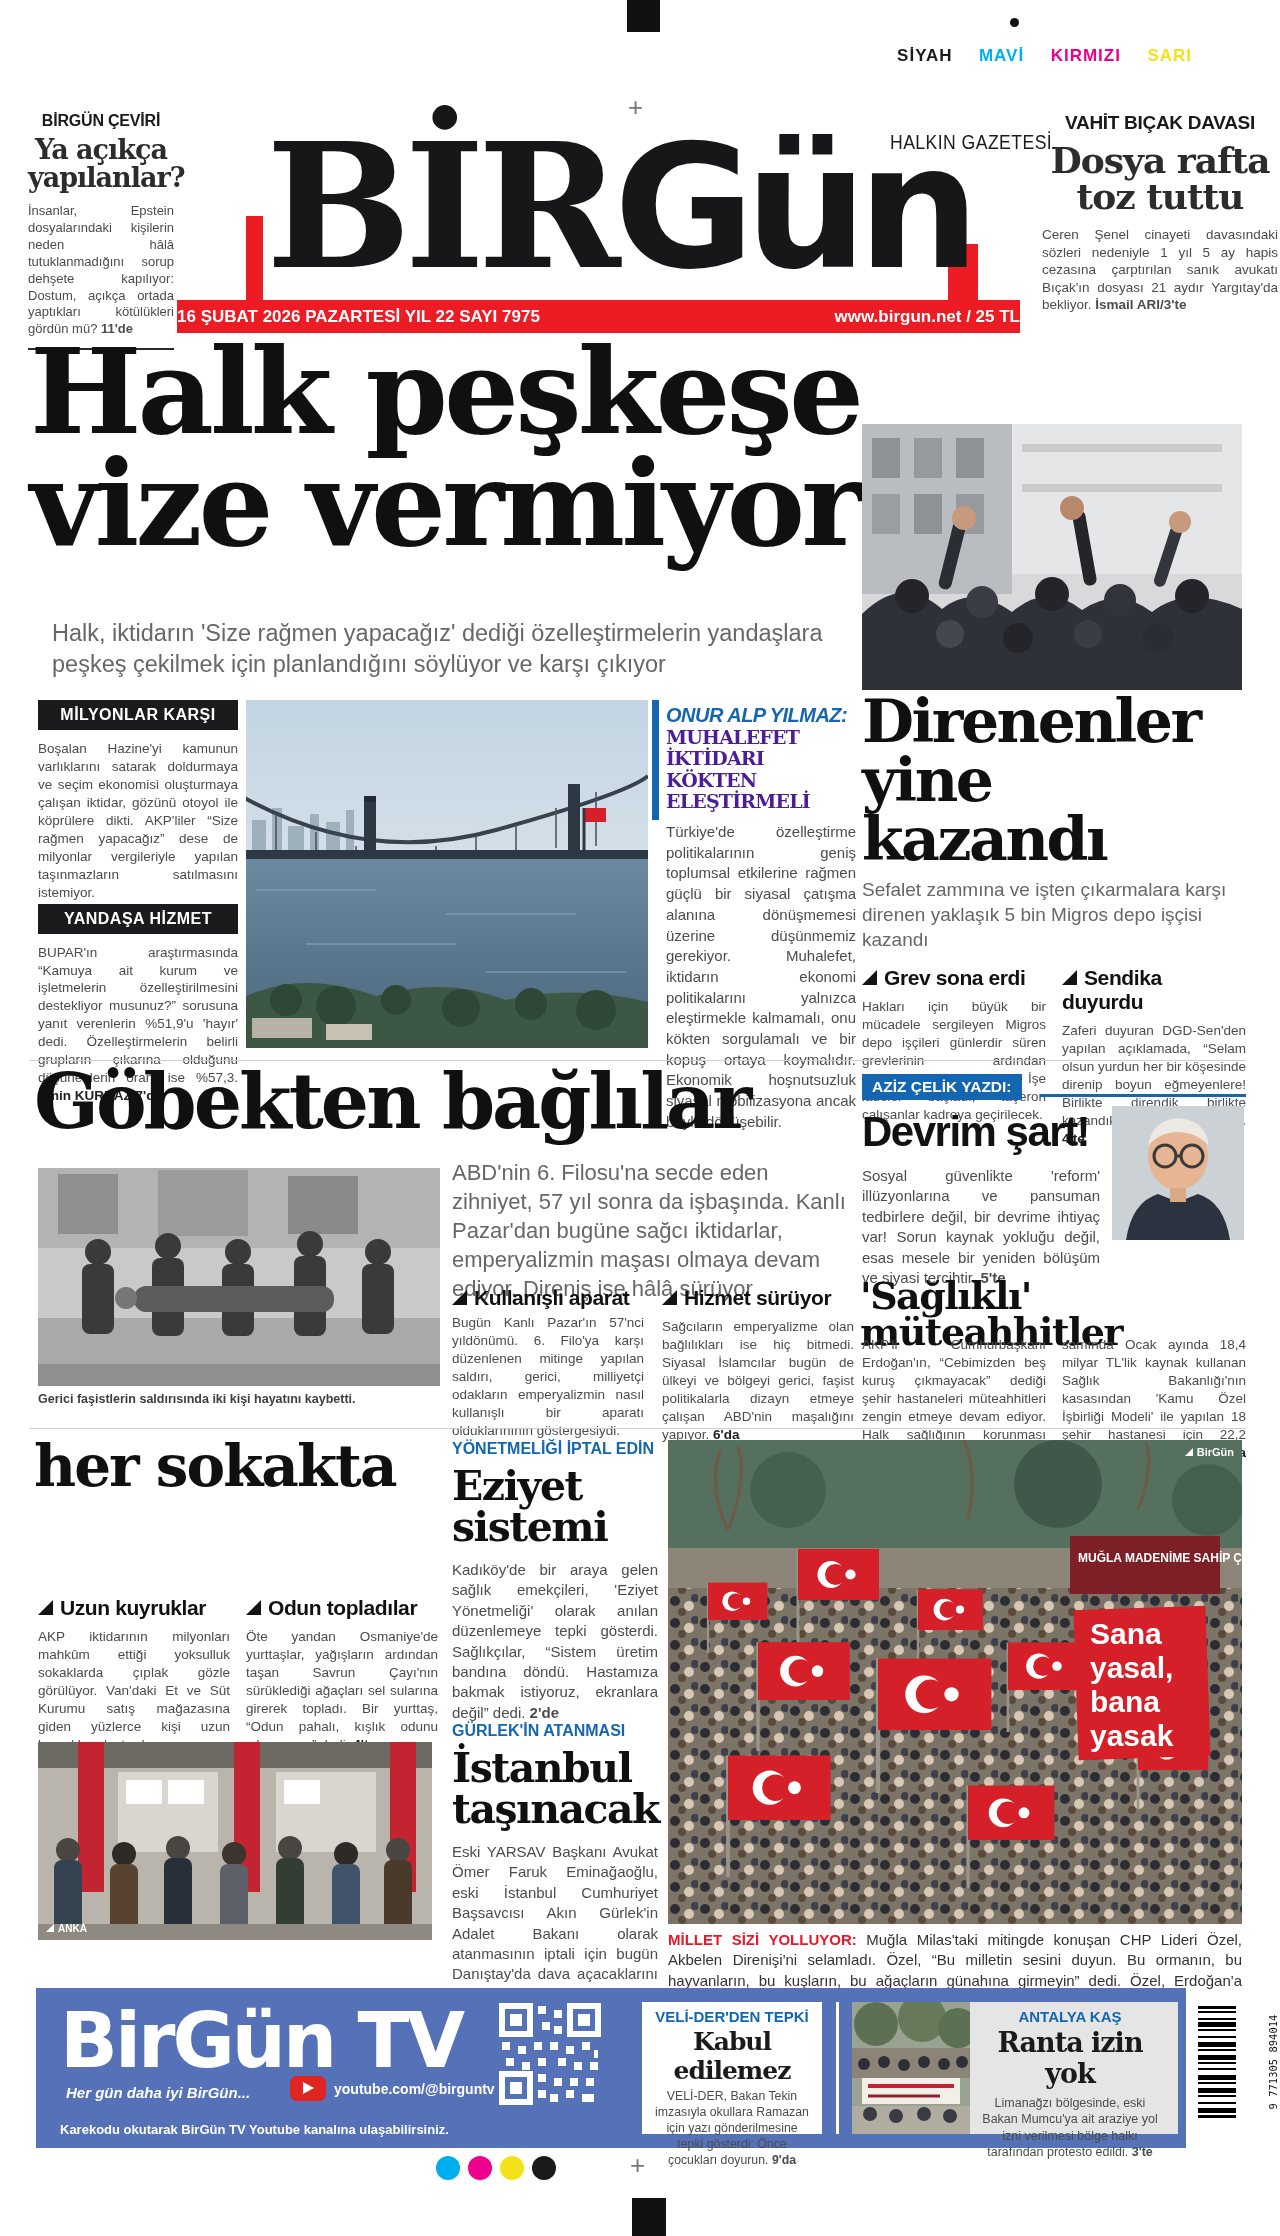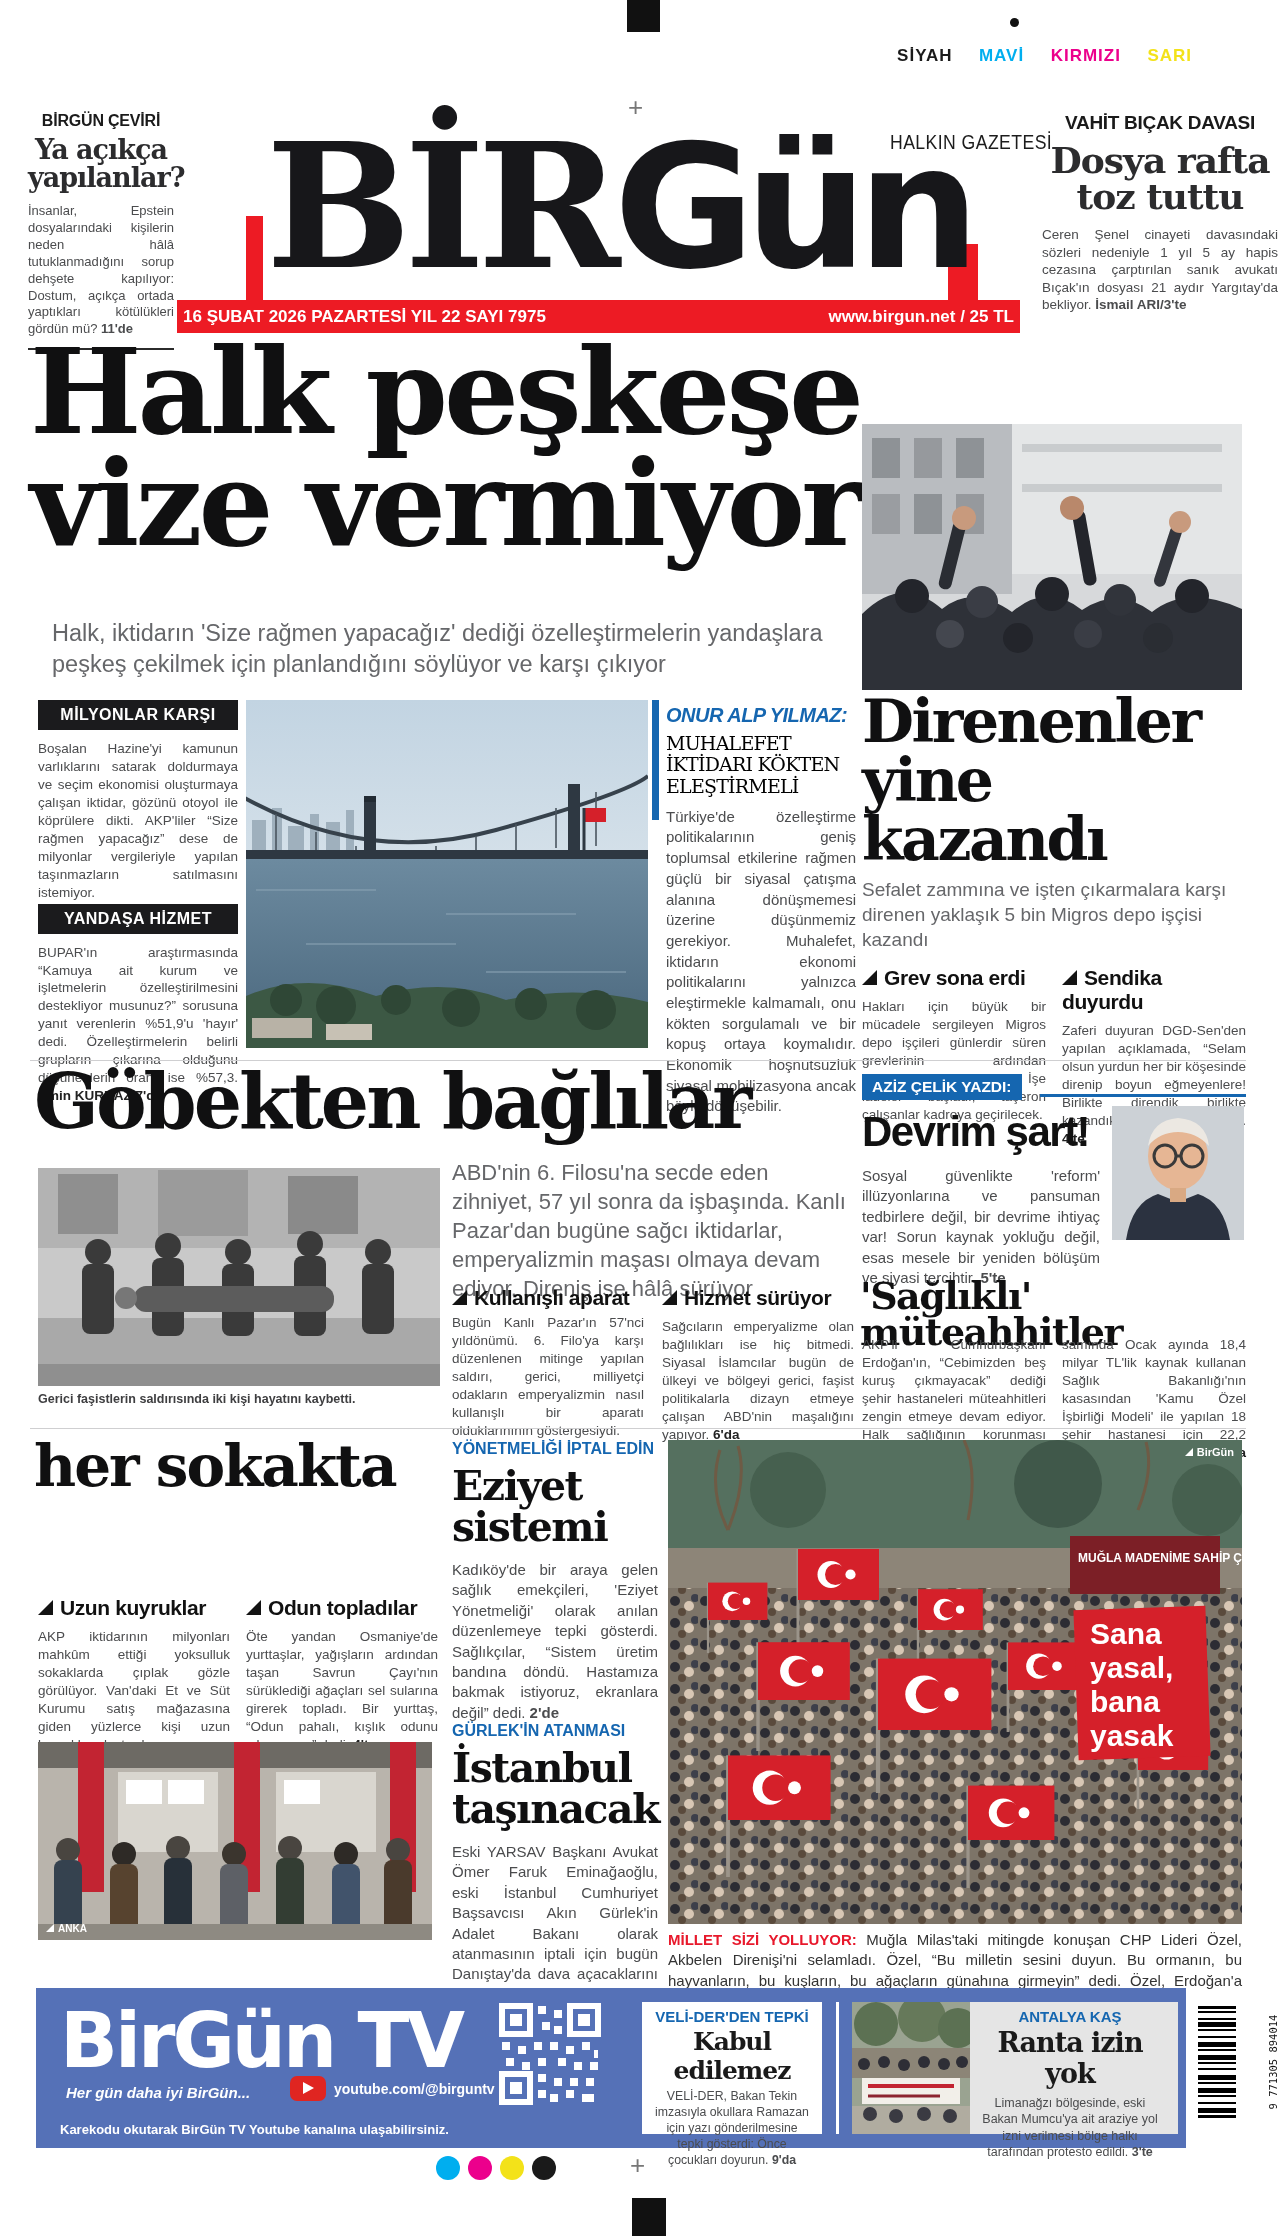--- a/index.html
+++ b/index.html
@@ -61,21 +61,21 @@
     </div>
     <div style="margin-top:10px;height:2px;background:#2b2b2b;"></div>
   </div>
 
   <div class="abs" style="left:246px;top:216px;width:17px;height:117px;background:#ed1b24;"></div>
   <div class="abs" style="left:948px;top:244px;width:30px;height:58px;background:#ed1b24;"></div>
   <div class="abs" style="left:266px;top:112px;height:195px;white-space:nowrap;line-height:190px;letter-spacing:-7px;color:#17171a;">
     <span class="serif" style="font-size:172px;font-weight:700;">BİR</span><span style="font-family:'DejaVu Sans','Liberation Sans',sans-serif;font-size:172px;font-weight:900;letter-spacing:-10px;">Gün</span>
   </div>
   <div class="abs" style="left:890px;top:130px;font-size:21px;font-weight:500;color:#1c1c1c;transform:scaleX(.84);transform-origin:left;letter-spacing:0.5px;">HALKIN GAZETESİ</div>
-  <div class="abs" style="left:177px;top:300px;width:843px;height:33px;background:#ed1b24;display:flex;align-items:center;justify-content:space-between;padding:0 6px;box-sizing:border-box;">
+  <div class="abs" style="left:177px;top:300px;width:843px;height:33px;background:#ed1b24;display:flex;align-items:center;justify-content:space-between;padding:0 0;box-sizing:border-box;">
     <span class="white" style="font-size:17px;font-weight:700;">16 ŞUBAT 2026 PAZARTESİ YIL 22 SAYI 7975</span>
     <span class="white" style="font-size:17px;font-weight:700;">www.birgun.net / 25 TL</span>
   </div>
 
   <div class="abs" style="left:1042px;top:112px;width:236px;">
     <div class="ctr" style="font-size:19px;font-weight:800;letter-spacing:-0.3px;">VAHİT BIÇAK DAVASI</div>
     <div class="serif ctr" style="font-size:36px;font-weight:700;line-height:1.0;margin-top:8px;letter-spacing:-1px;color:#2c2c2e;">Dosya rafta toz tuttu</div>
     <div class="just" style="margin-top:12px;font-size:13.5px;line-height:1.3;color:#4b4c4e;">
       <span>Ceren Şenel cinayeti davasındaki sözleri nedeniyle 1 yıl 5 ay hapis cezasına çarptırılan sanık avukatı Bıçak'ın dosyası 21 aydır Yargıtay'da bekliyor. </span><b>İsmail ARI/3'te</b>
     </div>
@@ -185,21 +185,21 @@
           <circle cx="350" cy="310" r="20"></circle>
       </g>
       <rect x="6" y="318" width="60" height="20" fill="#b8b2a6"></rect>
         <rect x="80" y="324" width="46" height="16" fill="#c7c1b4"></rect>
     </svg>
   </div>
 
   <div class="abs vbar-blue" style="left:652px;top:700px;width:7px;height:120px;"></div>
   <div class="abs" style="left:666px;top:704px;width:190px;">
     <div class="kicker-blue" style="font-size:20px;font-style:italic;letter-spacing:-0.5px;">ONUR ALP YILMAZ:</div>
-    <div class="serif" style="font-size:19px;font-weight:400;line-height:1.12;margin-top:6px;letter-spacing:-0.8px;color:#000000;">MUHALEFET İKTİDARI KÖKTEN ELEŞTİRMELİ</div>
+    <div class="serif" style="font-size:19px;font-weight:700;line-height:1.12;letter-spacing:-0.8px;color:#4c1d95;">MUHALEFET İKTİDARI KÖKTEN ELEŞTİRMELİ</div>
     <div class="just" style="margin-top:10px;font-size:15px;line-height:1.38;color:#4b4c4e;">Türkiye'de özelleştirme politikalarının geniş toplumsal etkilerine rağmen güçlü bir siyasal çatışma alanına dönüşmemesi üzerine düşünmemiz gerekiyor. Muhalefet, iktidarın ekonomi politikalarını yalnızca eleştirmekle kalmamalı, onu kökten sorgulamalı ve bir kopuş ortaya koymalıdır. Ekonomik hoşnutsuzluk siyasal mobilizasyona ancak böyle dönüşebilir.</div>
   </div>
 
   <div class="abs" style="left:862px;top:692px;width:384px;">
     <div class="serif headline" style="font-size:60px;letter-spacing:-2.5px;line-height:.98;">
       <div>Direnenler</div>
       <div>yine kazandı</div>
     </div>
     <div class="deck" style="margin-top:10px;font-size:19px;line-height:1.3;width:384px;">Sefalet zammına ve işten çıkarmalara karşı direnen yaklaşık 5 bin Migros depo işçisi kazandı</div>
     <div style="display:flex;gap:16px;margin-top:14px;">

